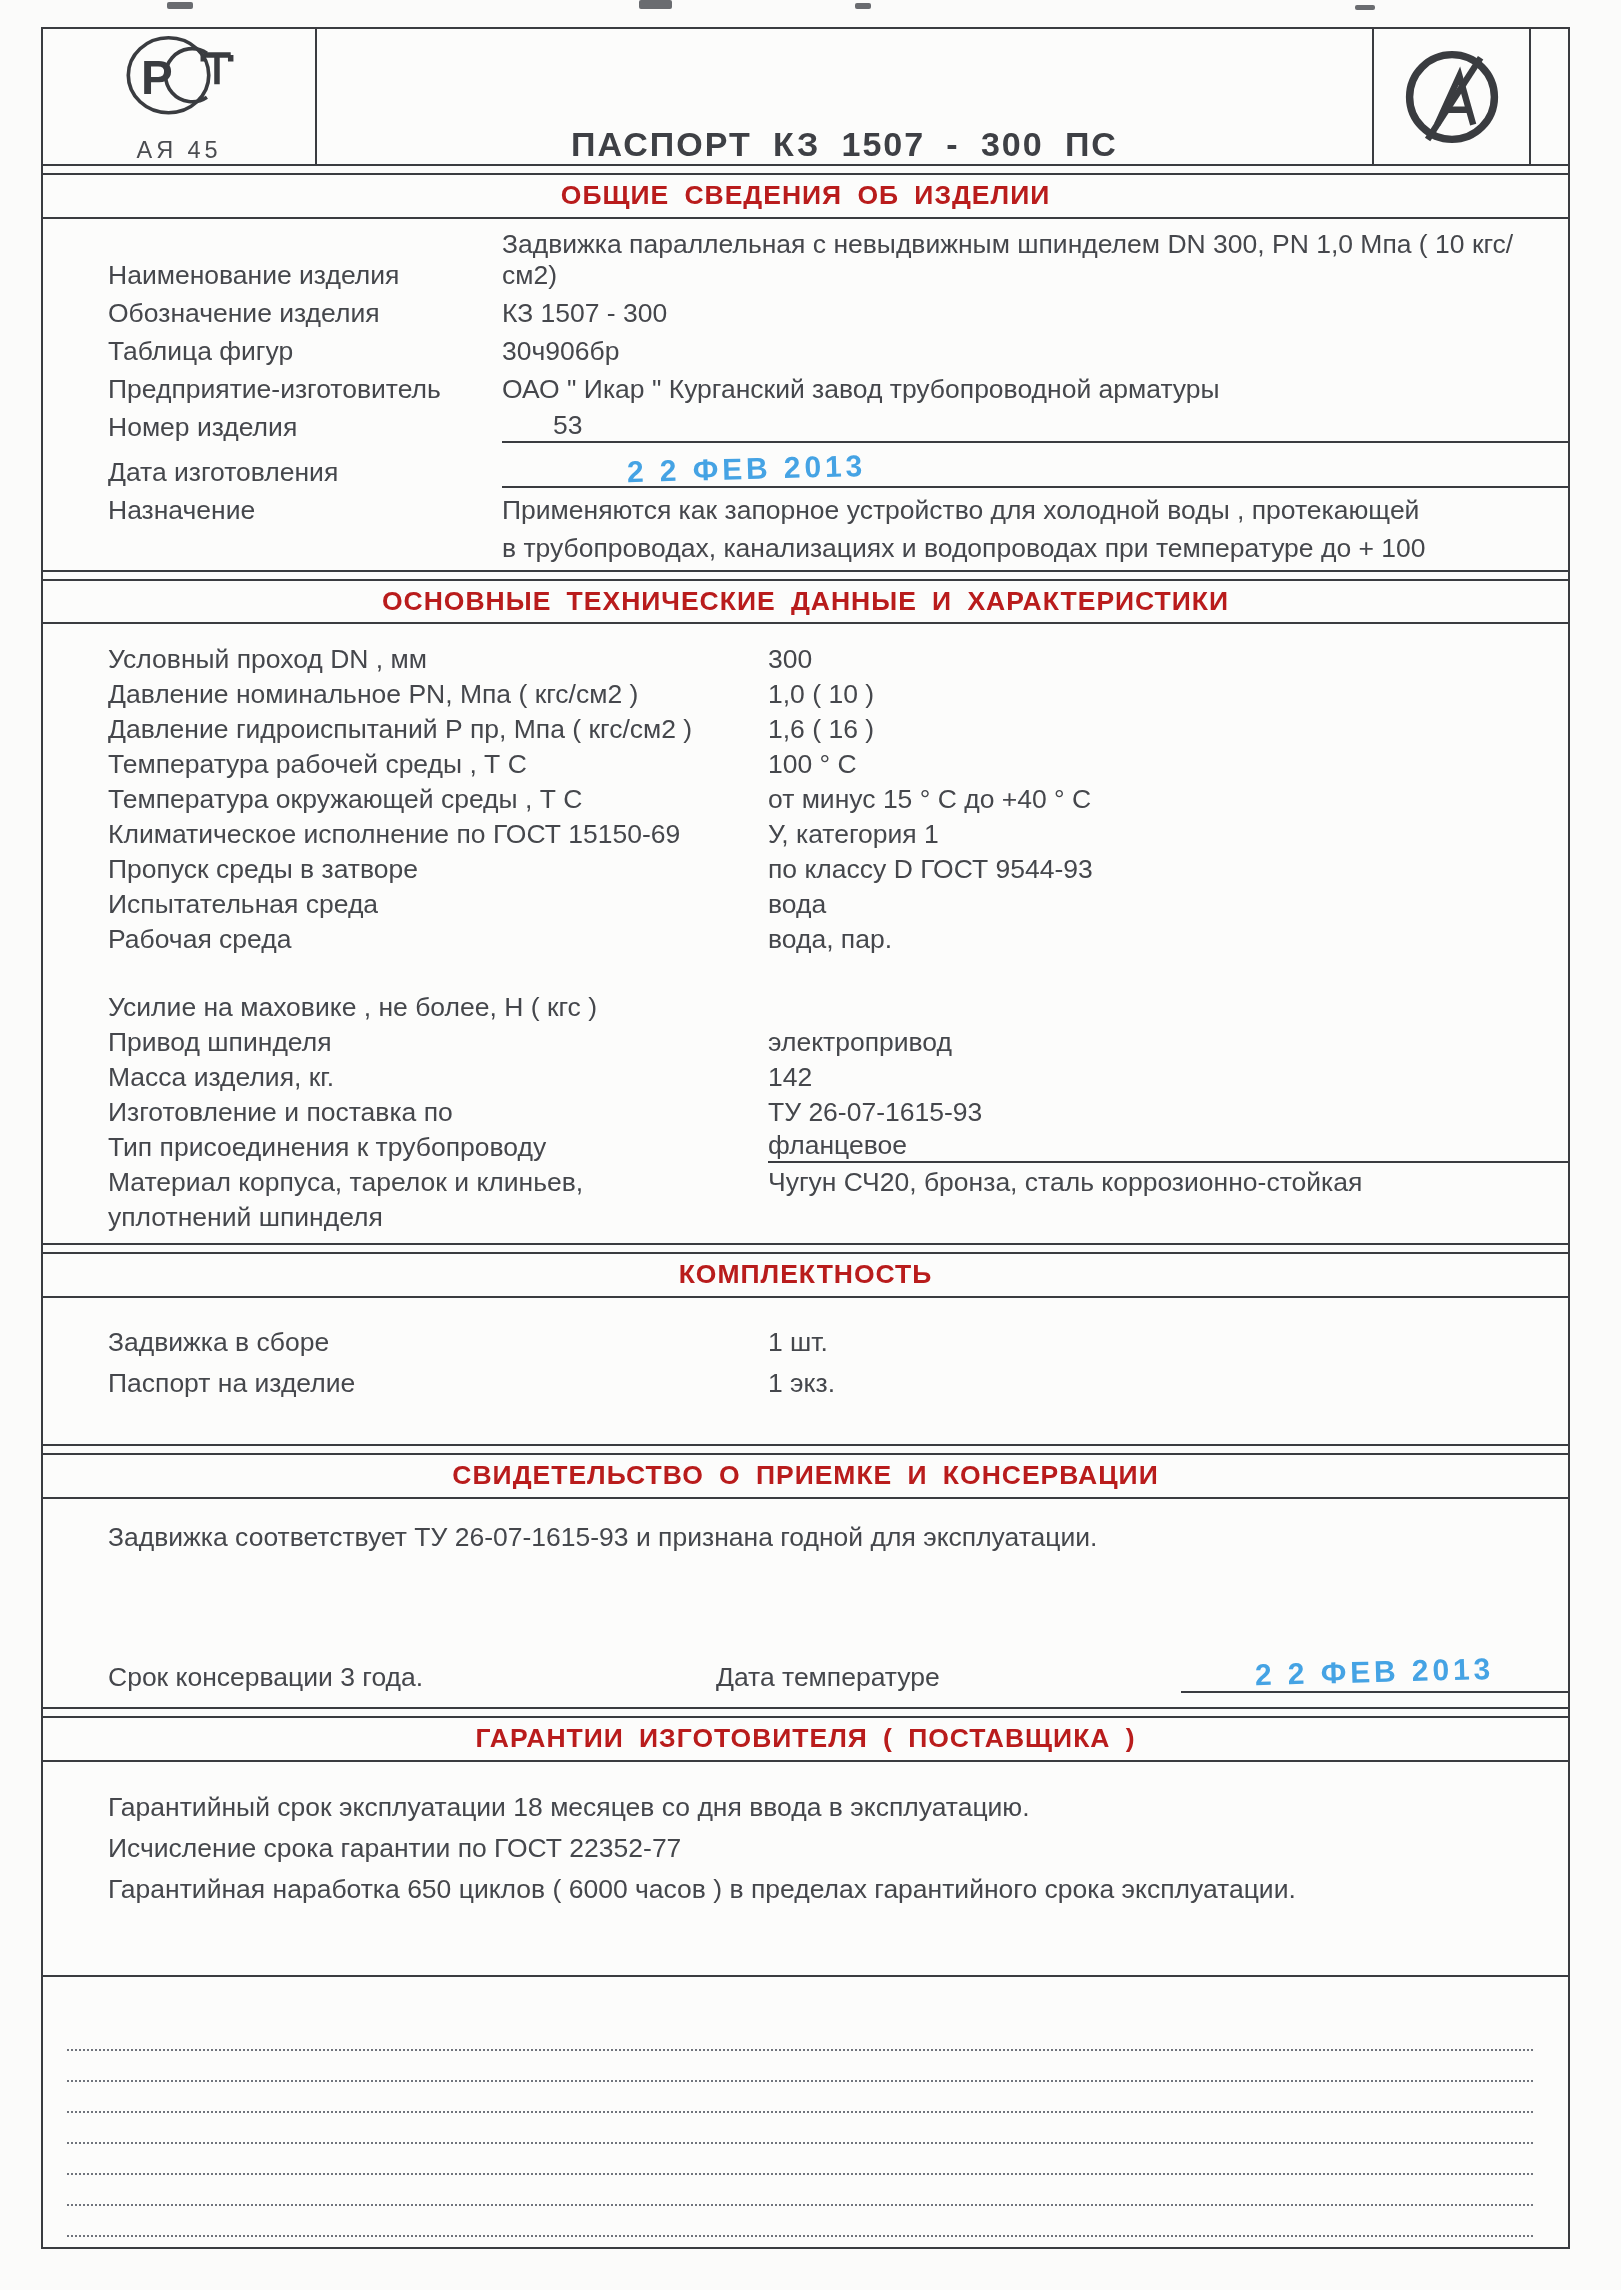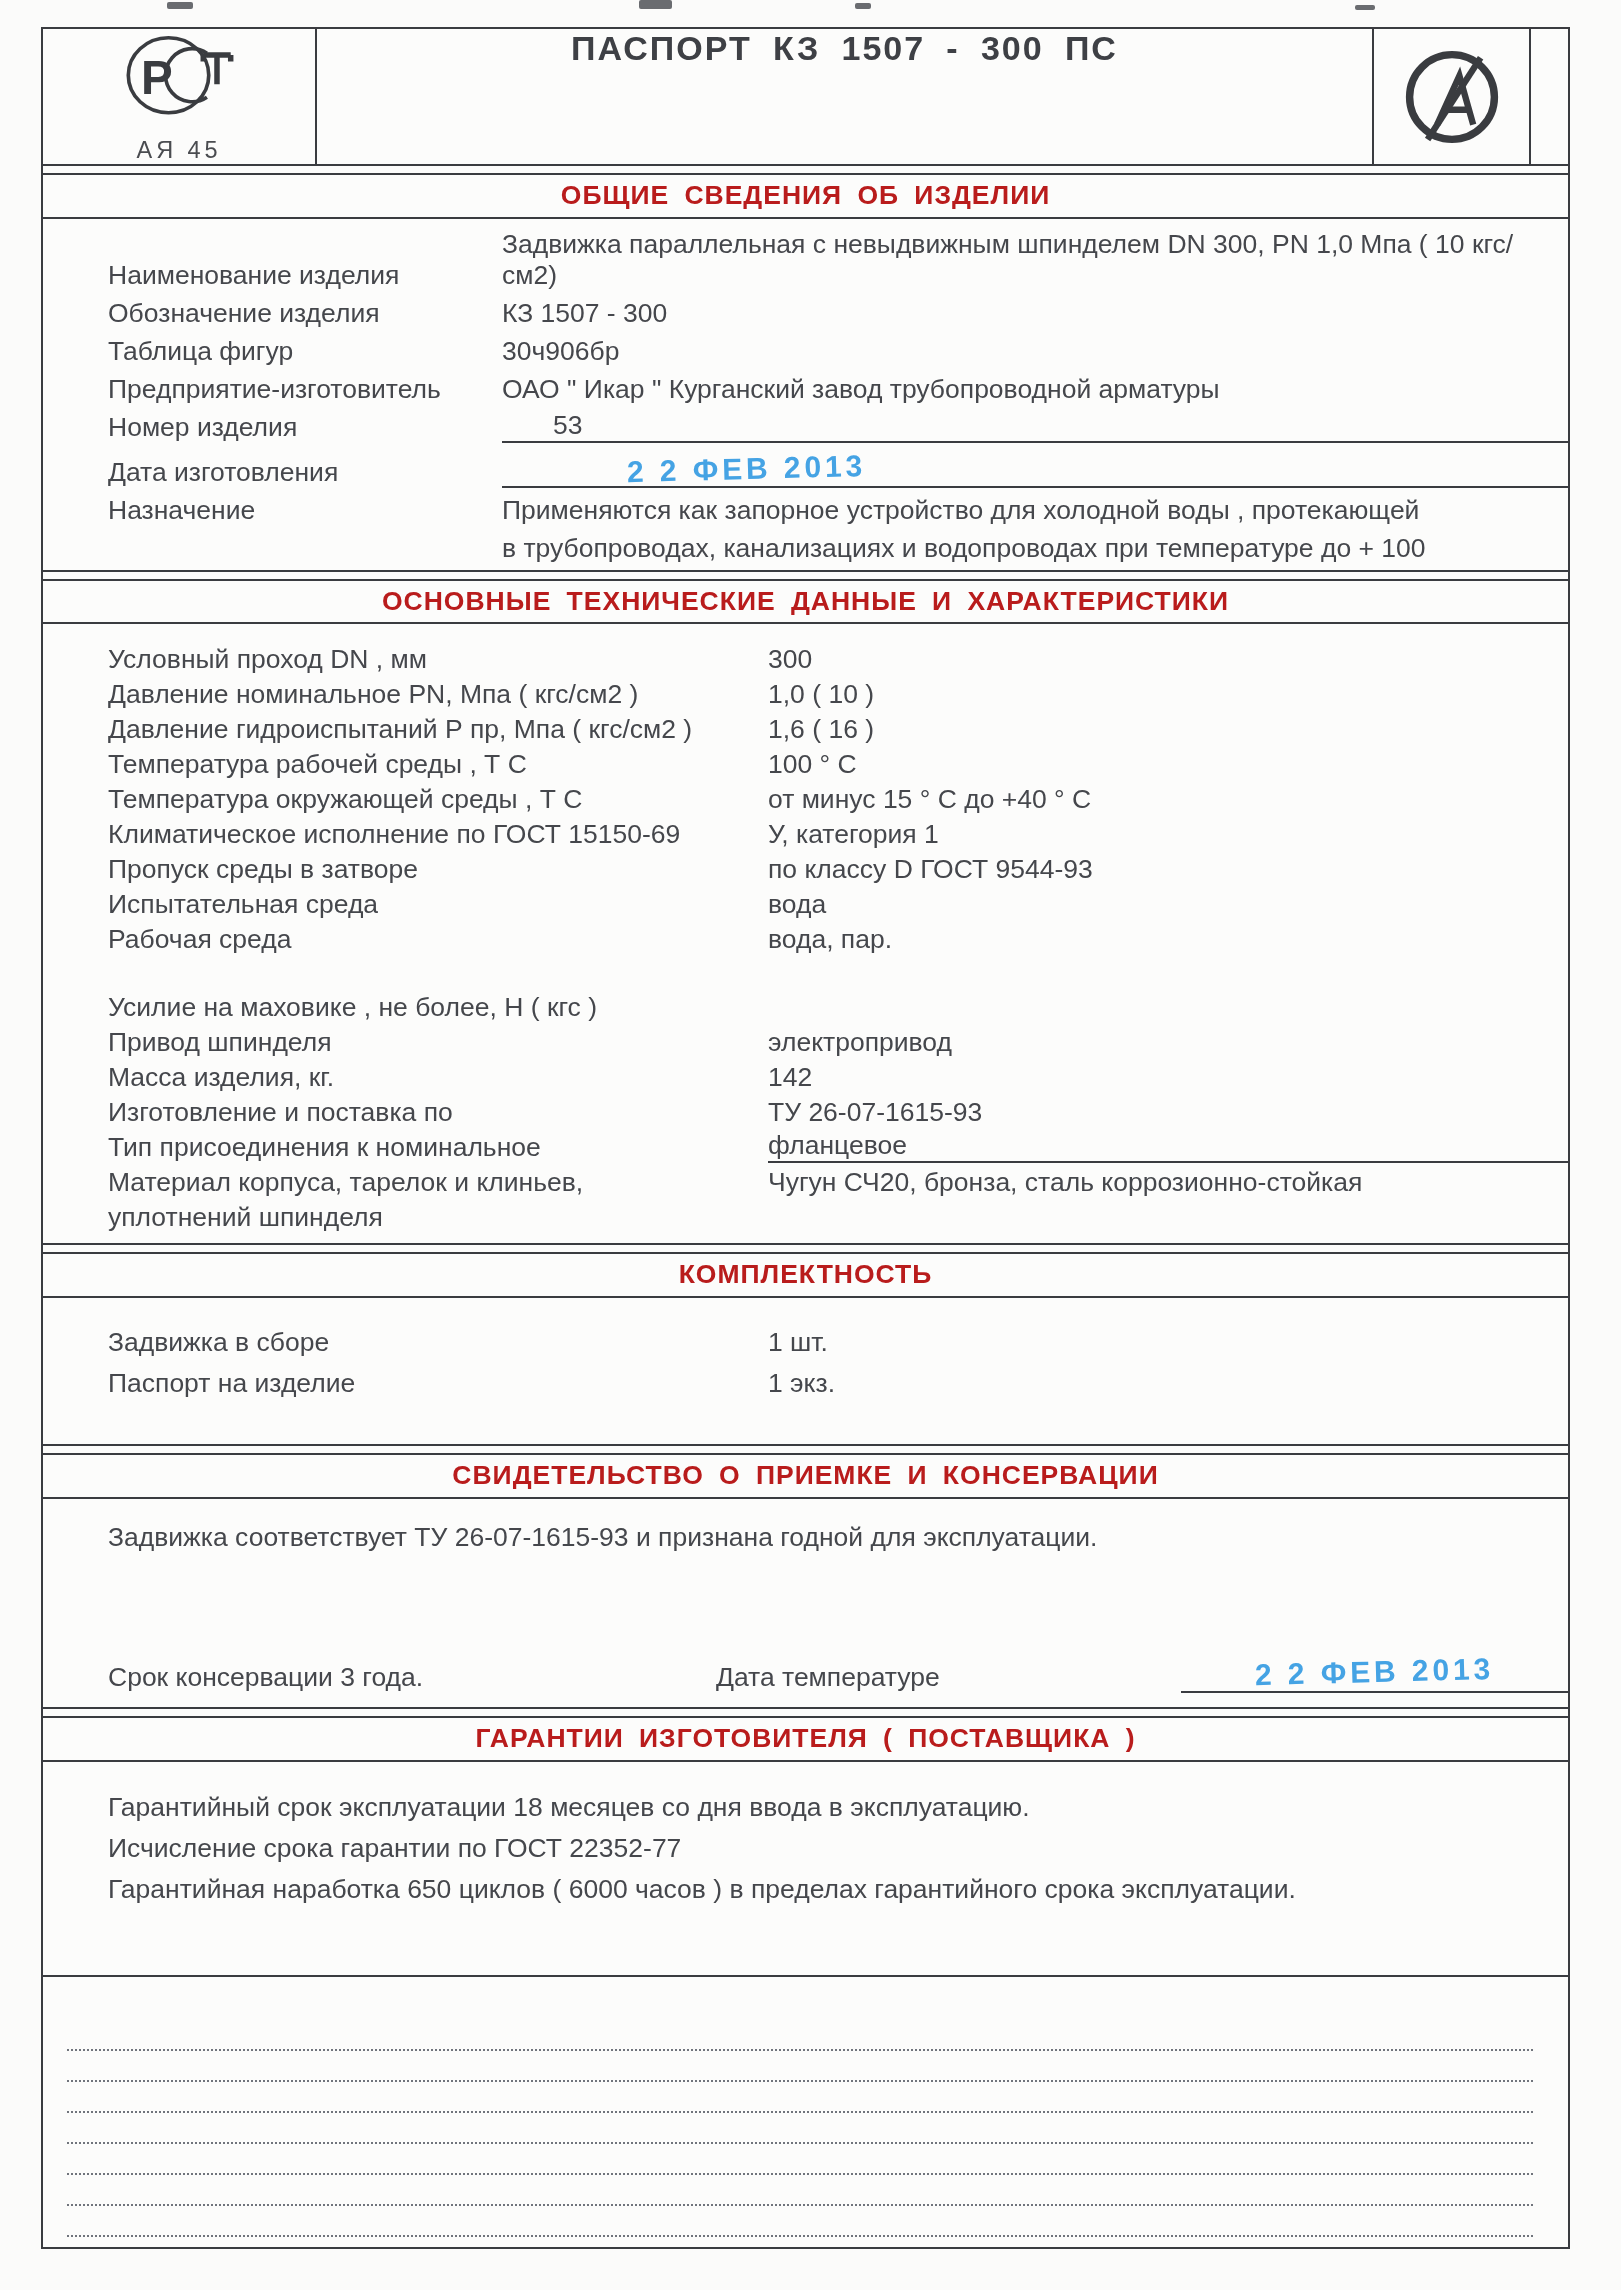--- a/index.html
+++ b/index.html
@@ -7,21 +7,21 @@
         font-family:"Liberation Sans",sans-serif;color:#45474c;}
   .artifact{position:absolute;background:#6a6c70;border-radius:2px;}
 
   .doc{position:absolute;left:41px;top:27.4px;width:1525px;border:2.9px solid #3a3c40;background:#fcfcfb;}
 
   
   .doc-header{display:flex;align-items:stretch;border-bottom:2.9px solid #3a3c40;height:135px;}
   .hdr-left{width:272px;border-right:2.9px solid #3a3c40;display:flex;flex-direction:column;
             align-items:center;justify-content:center;padding-top:5.9px;}
   .hdr-left .code{font-size:23.5px;letter-spacing:3.9px;margin-top:18px;color:#4a4c50;}
-  .hdr-center{flex:1;display:flex;align-items:flex-start;justify-content:center;}
+  .hdr-center{flex:1;display:flex;align-items:flex-end;justify-content:center;}
   .title{font-size:34px;font-weight:bold;letter-spacing:2px;word-spacing:9.8px;color:#3e4045;}
   .hdr-right{width:155px;border-left:2.9px solid #3a3c40;border-right:2.9px solid #3a3c40;
              margin-right:37px;display:flex;align-items:center;justify-content:center;}
 
   
   .band{border-top:2.9px solid #3a3c40;border-bottom:2.9px solid #3a3c40;margin-top:6.9px;
         text-align:center;padding:4.9px 0 5.9px 0;}
   .band span{font-size:26.5px;font-weight:bold;word-spacing:6.9px;letter-spacing:1px;color:#b91c1c;}
 
   .sec{border-bottom:2.9px solid #3a3c40;}
@@ -195,21 +195,21 @@
       </div>
       <div class="row">
         <div class="lbl">Масса изделия, кг.</div>
         <div class="val">142</div>
       </div>
       <div class="row">
         <div class="lbl">Изготовление и поставка по</div>
         <div class="val">ТУ 26-07-1615-93</div>
       </div>
       <div class="row u-under">
-        <div class="lbl">Тип присоединения к номинальное</div>
+        <div class="lbl">Тип присоединения к трубопроводу</div>
         <div class="val">фланцевое</div>
       </div>
       <div class="row">
         <div class="lbl">Материал корпуса, тарелок и клиньев,</div>
         <div class="val">Чугун СЧ20, бронза, сталь коррозионно-стойкая</div>
       </div>
       <div class="row">
         <div class="lbl">уплотнений шпинделя</div>
         <div class="val"></div>
       </div>

